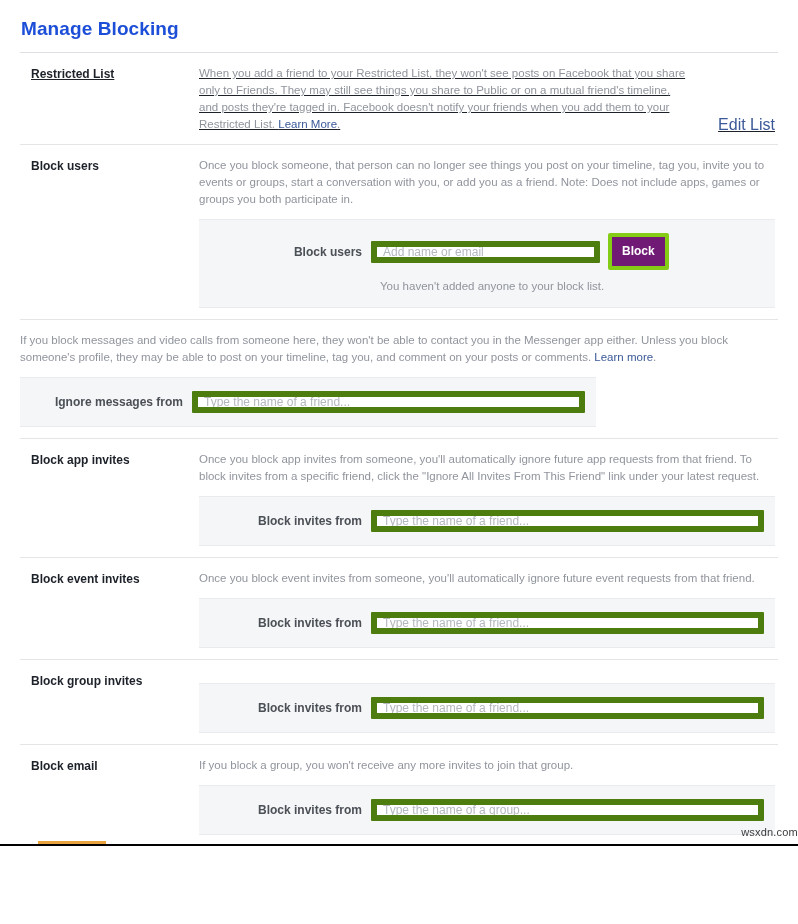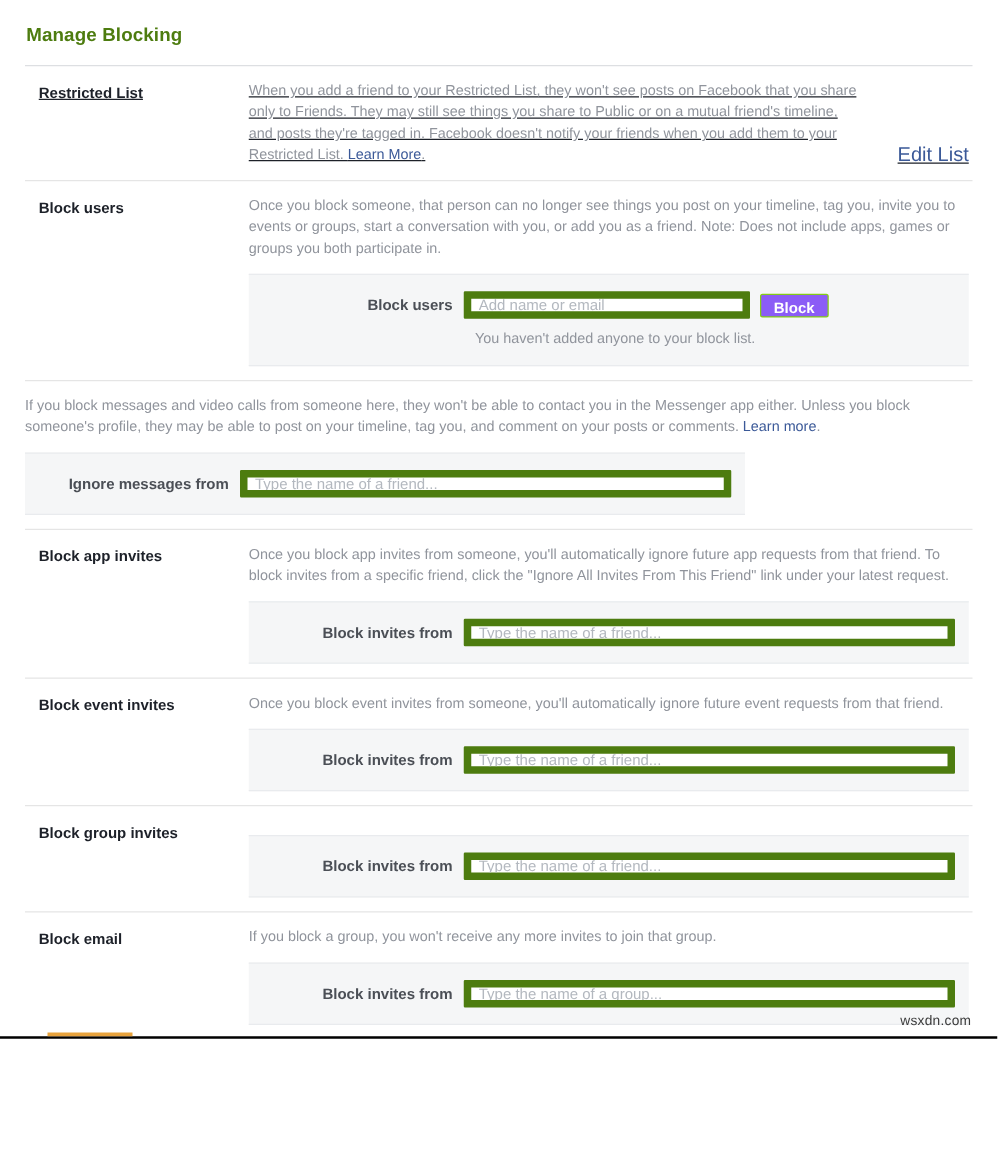--- a/index.html
+++ b/index.html
@@ -19,23 +19,23 @@
     position: relative;
   }
 
   .page {
     width: 798px;
     position: relative;
   }
 
   
   .page-title {
-    font-size: 15px;
-    font-weight: bold;
-    color: #4d7c0f;
+    font-size: 19px;
+    font-weight: bold;
+    color: #1d4ed8;
     padding: 19px 0 0 21px;
     letter-spacing: 0.1px;
     line-height: 20px;
   }
 
   
   .sections {
     margin: 13px 20px 0 20px;
     width: 758px;
   }
@@ -132,45 +132,45 @@
     outline: none;
     border-radius: 1px;
   }
   .text-input::placeholder { color: #b3b8bf; }
 
   .input-wide { width: 393px; }
   .input-block { width: 229px; }
 
   .btn-block {
     margin-left: 8px;
-    background: #8b5cf6;
-    border: 1px solid #84cc16;
+    background: #701a75;
+    border: 4px solid #84cc16;
     border-radius: 2px;
     color: #ffffff;
     font-family: "Liberation Sans", sans-serif;
     font-size: 12px;
     font-weight: bold;
-    height: 19px;
+    height: 37px;
     padding: 0 10px;
     cursor: pointer;
     line-height: 21px;
   }
 
   .hint {
     margin-top: 8px;
     padding-left: 181px;
     font-size: 11.5px;
     color: #90949c;
     line-height: 16px;
   }
 
   
   .watermark {
     position: absolute;
-    right: 21px;
+    right: 0;
     bottom: 8px;
     font-size: 11px;
     color: #3b3b3b;
     letter-spacing: 0.2px;
   }
   .bottom-rule {
     position: absolute;
     left: 0;
     bottom: 0;
     width: 798px;

